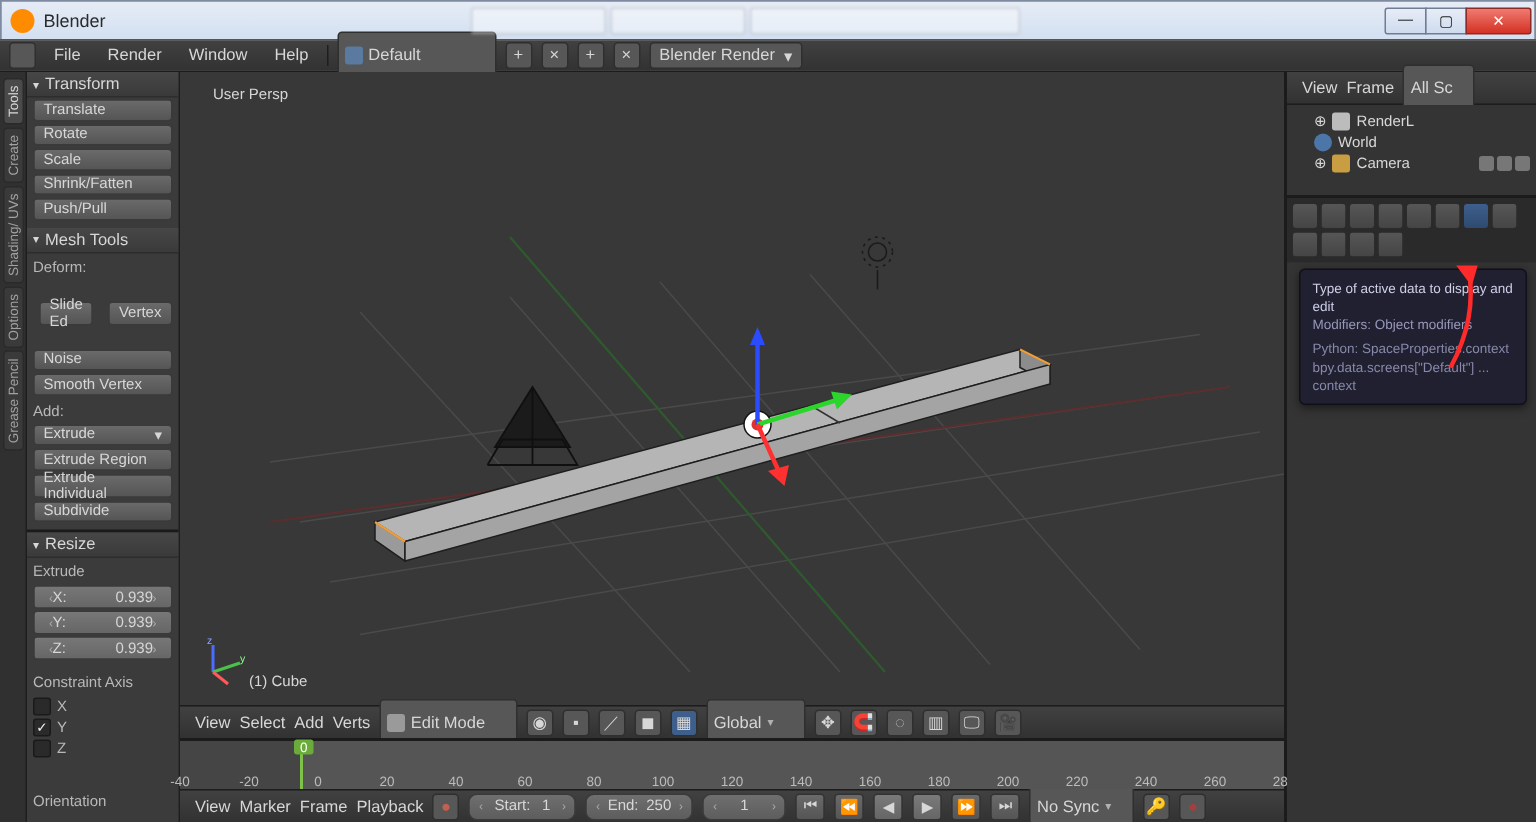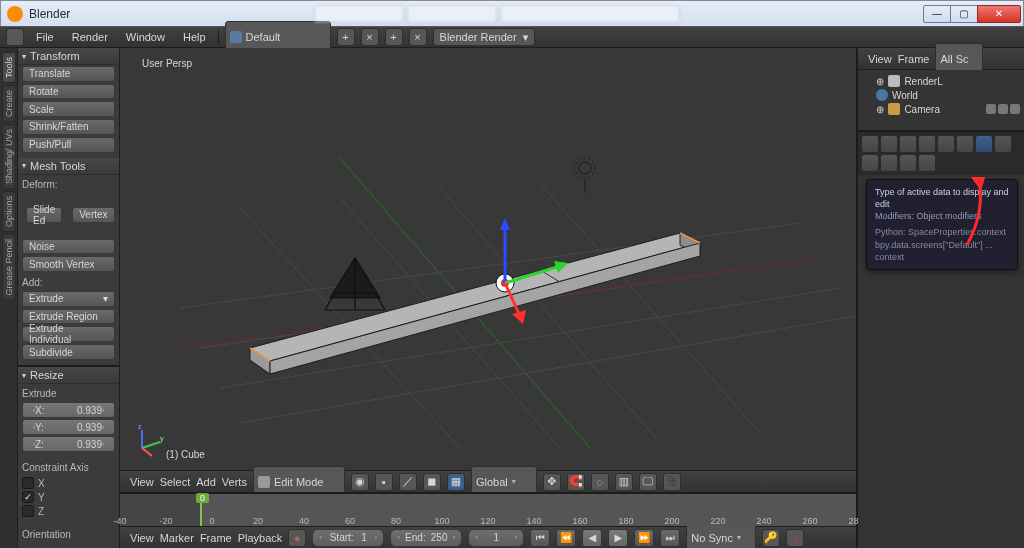--- a/index.html
+++ b/index.html
@@ -347,21 +347,21 @@
           <span>X</span>
         </div>
       <div class="chk">
           <span class="box on"></span>
           <span>Y</span>
         </div>
       <div class="chk">
           <span class="box"></span>
           <span>Z</span>
         </div>
-      <div class="plabel" style="margin-top:8px">Orientation</div>
+      <div class="plabel" style="margin-top:20px">Orientation</div>
     </div>
   </div>
 
   <div style="flex:1; display:flex; flex-direction:column;">
 
     <div class="viewport">
       <div class="view-info">User Persp</div>
 
       <svg class="scene-svg" viewBox="0 0 736 420">
 

